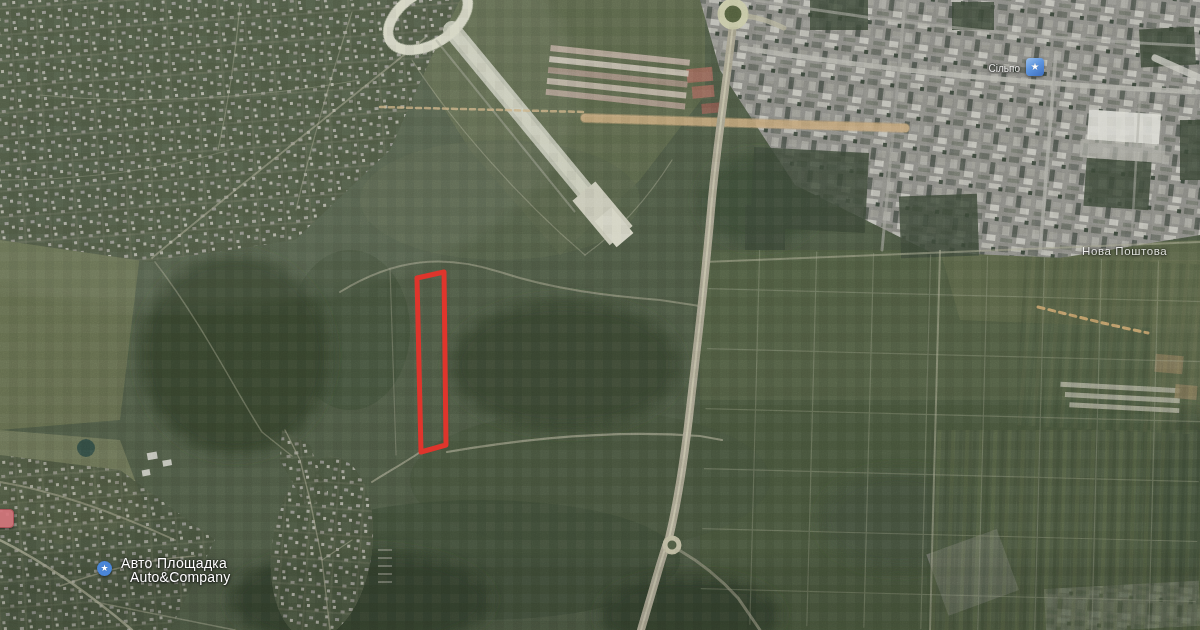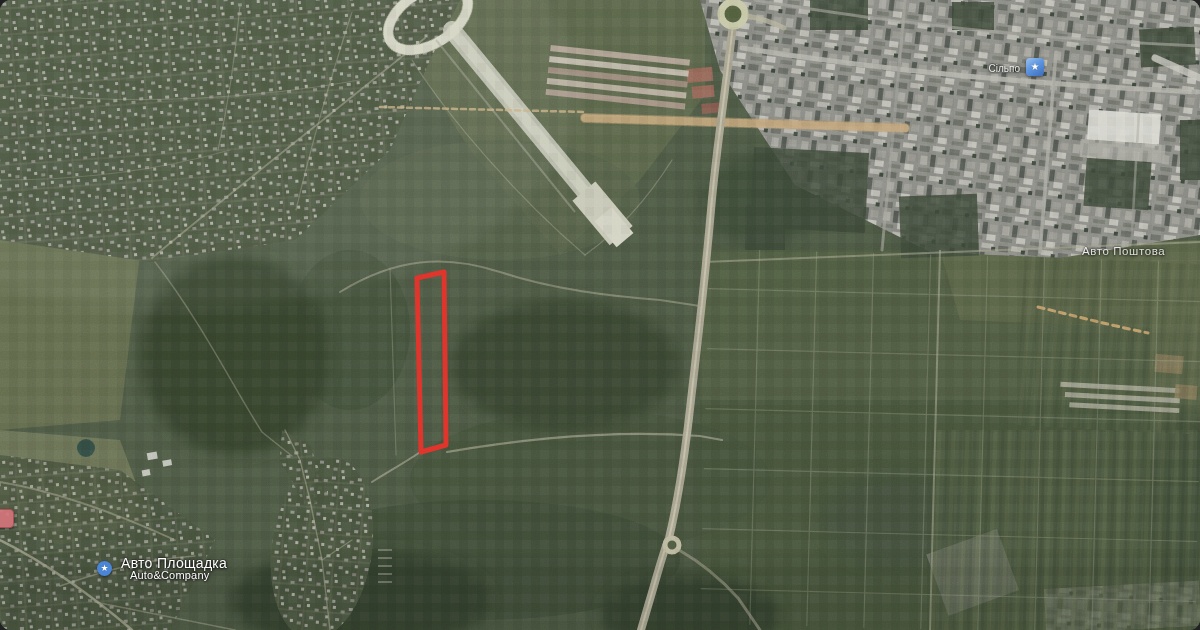--- a/index.html
+++ b/index.html
@@ -1,17 +1,17 @@
 <!DOCTYPE html>
 <html><head>
 <meta charset="utf-8">
 <style>
   html,body{margin:0;padding:0;background:#222;overflow:hidden;}
   #viewport{position:relative;width:1200px;height:630px;overflow:hidden;
-    font-family:"Liberation Sans", sans-serif;background:#0c4a6e;cursor:grab;border-radius:11px;}
+    font-family:"Liberation Sans", sans-serif;background:#0c4a6e;cursor:grab;}
   #viewport svg{position:absolute;left:0;top:0;display:block;}
   .map-label{position:absolute;color:#fff;white-space:nowrap;line-height:1.15;
     text-shadow:0 0 2px rgba(0,0,0,.95),0 1px 3px rgba(0,0,0,.75),0 0 5px rgba(0,0,0,.45);
     pointer-events:auto;}
   .label-right{text-align:right;}
   .poi{position:absolute;display:flex;align-items:center;justify-content:center;
     box-shadow:0 1px 3px rgba(0,0,0,.55);}
   .poi-blue-square{width:18px;height:18px;border-radius:4px;
     background:linear-gradient(145deg,#9cc2ef 0%,#5e96e0 45%,#3b6cbd 100%);}
   .poi-blue-circle{width:15px;height:15px;border-radius:50%;
@@ -264,25 +264,25 @@
 
   <polygon points="417,278 444,272 446,445 421,452" fill="none" stroke="#df352c" stroke-width="5" stroke-linejoin="round"></polygon>
 </svg>
 
 <div class="map-label label-right" style="left:958px;top:63px;width:62px;font-size:10px;opacity:.82;">Сільпо</div>
 
 <div class="poi poi-blue-square" style="left:1026px;top:58px;">
   <span class="poi-glyph">★</span>
 </div>
 
-<div class="map-label" style="left:1082px;top:245px;font-size:11.5px;opacity:.8;letter-spacing:.6px;">Авто Поштова</div>
+<div class="map-label" style="left:1082px;top:245px;font-size:11.5px;opacity:.8;letter-spacing:.6px;">Нова Поштова</div>
 
 <div class="poi poi-blue-circle" style="left:97px;top:561px;">
   <span class="poi-glyph">★</span>
 </div>
 
 <div class="map-label" style="left:121px;top:555px;font-size:14px;letter-spacing:.3px;">Авто Площадка</div>
 
-<div class="map-label" style="left:130px;top:569px;font-size:11px;letter-spacing:.2px;">Auto&amp;Company</div>
+<div class="map-label" style="left:130px;top:569px;font-size:14px;letter-spacing:.2px;">Auto&amp;Company</div>
 
 <div class="poi poi-red-square" style="left:-5px;top:509px;"></div>
 
 </div>
 
 </body></html>

